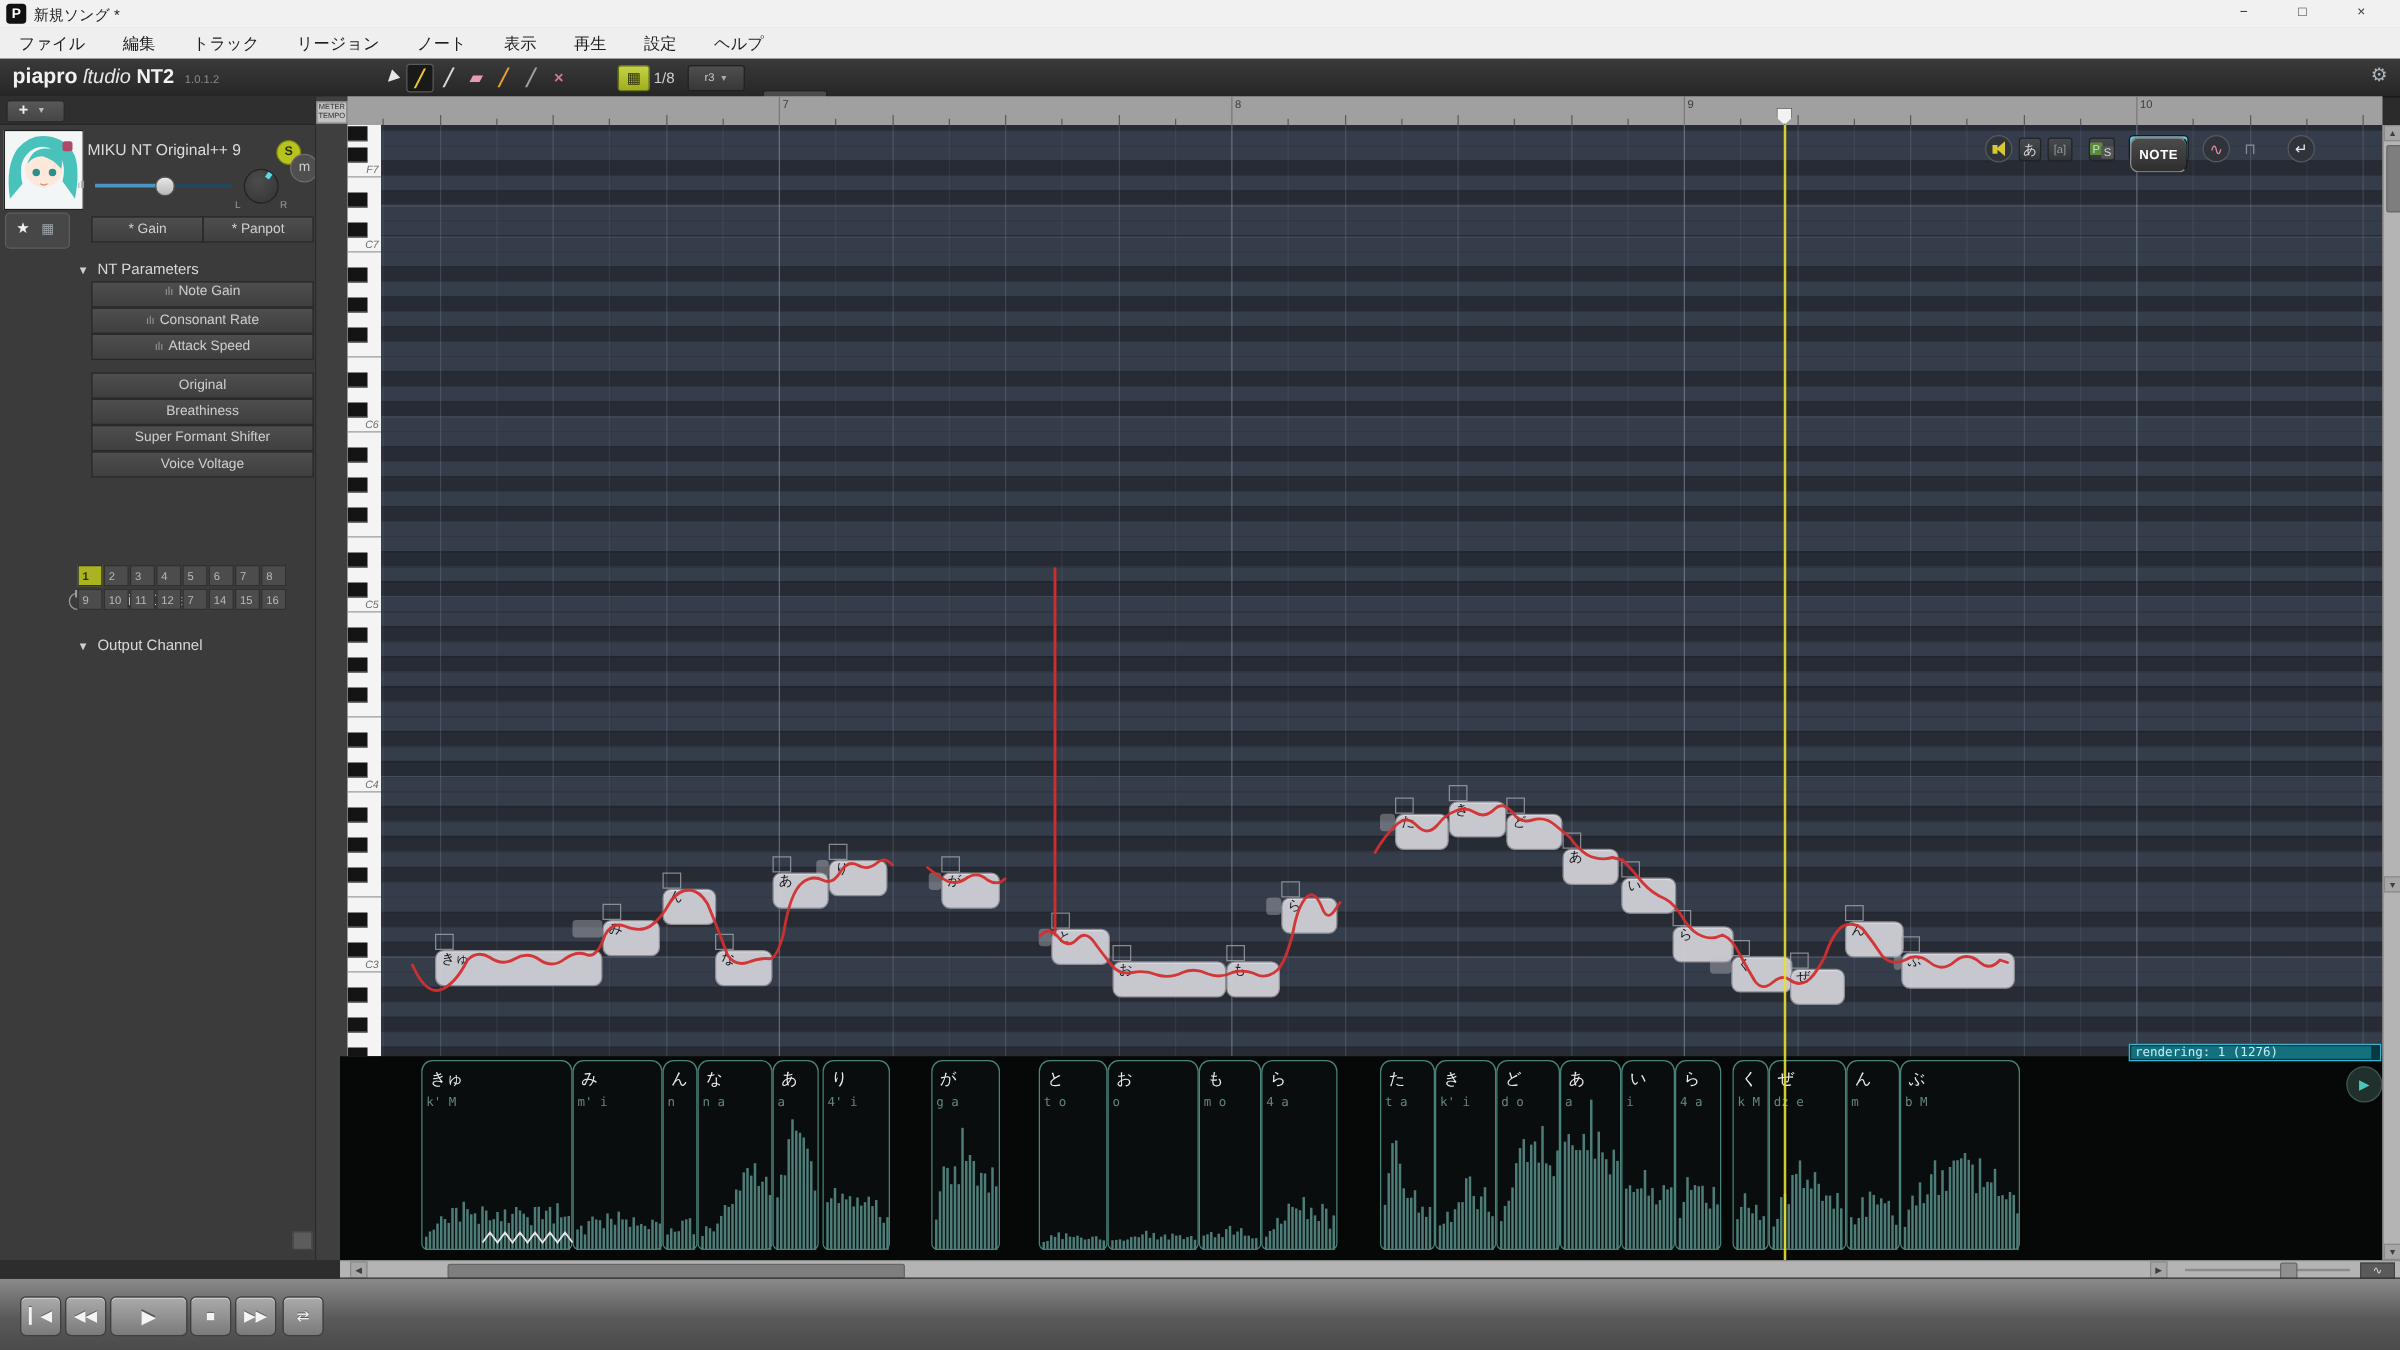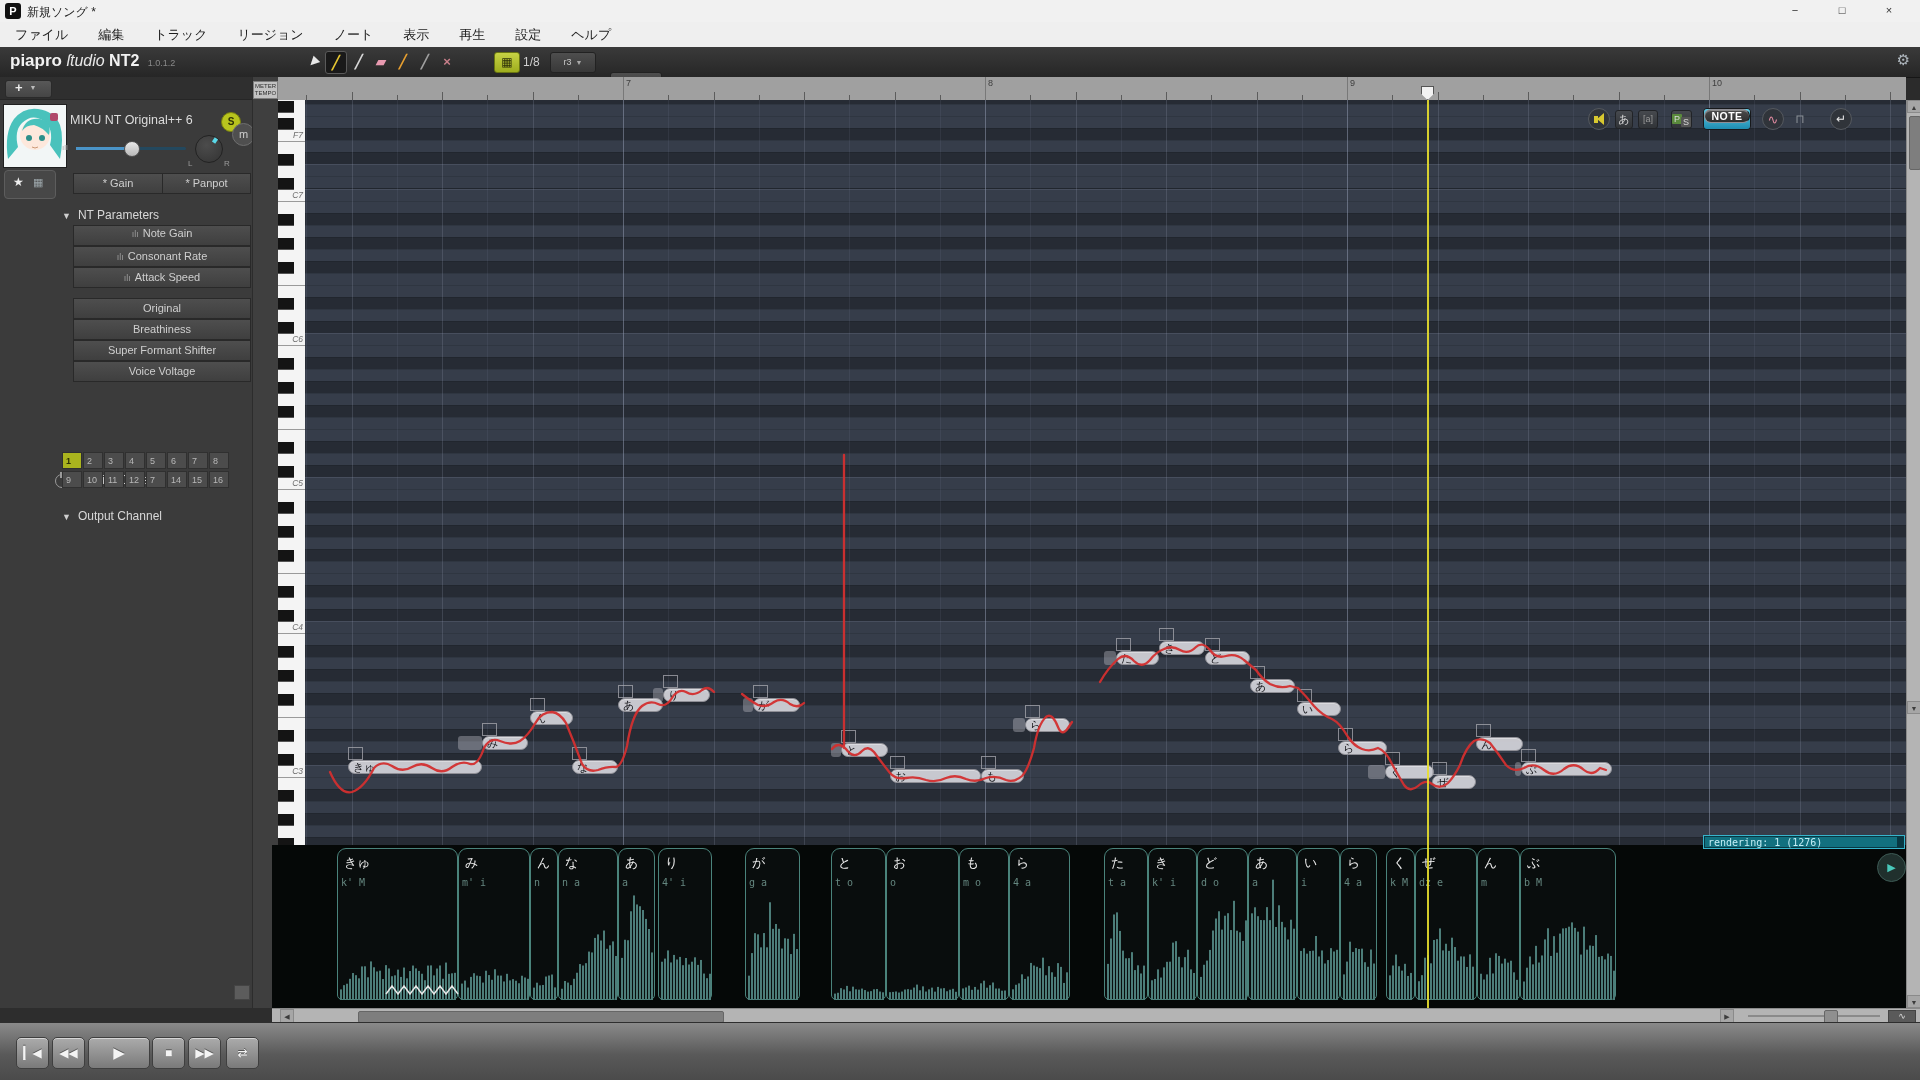--- a/index.html
+++ b/index.html
@@ -110,21 +110,21 @@
         rgba(0,0,0,0) 84px, rgba(0,0,0,0) 108px,
         rgba(0,0,0,.30) 108px, rgba(0,0,0,.30) 120px,
         rgba(0,0,0,0) 120px, rgba(0,0,0,0) 132px,
         rgba(0,0,0,.30) 132px, rgba(0,0,0,.30) 144px),
       repeating-linear-gradient(180deg, rgba(150,162,190,.28) 11px, rgba(150,162,190,.28) 12px, rgba(0,0,0,0) 12px, rgba(0,0,0,0) 155px);
     background-position:0 89px,0 89px,0 78px;}
   .vl{position:absolute;top:0;height:745px;width:1px;}
   .vl.vbar{background:rgba(150,160,182,.50);}
   .vl.vbeat{background:rgba(150,160,182,.22);}
   .vl.ve8{background:rgba(150,160,182,.10);}
-  .note{position:absolute;height:14px;background:rgba(208,208,214,.95);border:1px solid #8e8e95;
+  .note{position:absolute;height:29px;background:rgba(208,208,214,.95);border:1px solid #8e8e95;
     border-radius:7px;box-sizing:border-box;box-shadow:inset 0 1px 0 rgba(255,255,255,.35);}
   .note span{position:absolute;left:4px;top:0px;font-size:11px;color:#16161a;line-height:13px;}
   .nhandle{position:absolute;width:15px;height:13px;border:1px solid rgba(170,170,176,.75);box-sizing:border-box;}
   .nghost{position:absolute;height:14px;background:rgba(195,195,202,.38);border-radius:3px;}
   .pitchsvg{position:absolute;left:305px;top:100px;pointer-events:none;}
   
   .prtools{position:absolute;left:1588px;top:107px;height:24px;display:flex;align-items:center;gap:5px;}
   .cbtn{width:22px;height:22px;border-radius:50%;background:#30343a;border:1px solid #55595f;
     display:flex;align-items:center;justify-content:center;box-sizing:border-box;}
   .sqbtn{height:19px;background:linear-gradient(#46494e,#313438);border:1px solid #212327;border-radius:3px;
@@ -234,21 +234,21 @@
         <rect width="62" height="62" fill="#f2f6f6"></rect>
         <path d="M4,54 Q0,28 10,14 Q20,2 34,4 Q50,6 56,20 Q60,32 56,54 L46,40 Q50,24 40,16 Q28,8 18,18 Q10,26 14,42 Z" fill="#49c2bc"></path>
         <circle cx="31" cy="30" r="15" fill="#fde8dc"></circle>
         <path d="M18,26 Q22,12 36,14 Q48,16 45,30 Q38,22 30,20 Q22,20 18,26Z" fill="#49c2bc"></path>
         <circle cx="25" cy="33" r="3" fill="#2c8f8a"></circle>
         <circle cx="38" cy="33" r="3" fill="#2c8f8a"></circle>
         <path d="M28,42 Q31,44 34,42" stroke="#c97" fill="none"></path>
         <rect x="46" y="8" width="8" height="8" fill="#b0486a" rx="2"></rect>
       </svg>
     </div>
-    <div class="tname" data-name="track-name">MIKU NT Original++ 6</div>
+    <div class="tname" data-name="track-name">MIKU NT Original++ 9</div>
     <div class="solo" data-name="solo-button">S</div>
     <div class="mute" data-name="mute-button">m</div>
     <div class="volico" data-name="volume-icon">ıll</div>
     <div class="voltrack" data-name="volume-slider">
         <div class="fill" data-name="volume-fill"></div>
       </div>
     <div class="volknob" data-name="volume-knob"></div>
     <div class="panknob" data-name="pan-knob">
         <div class="ind" data-name="pan-indicator"></div>
       </div>

